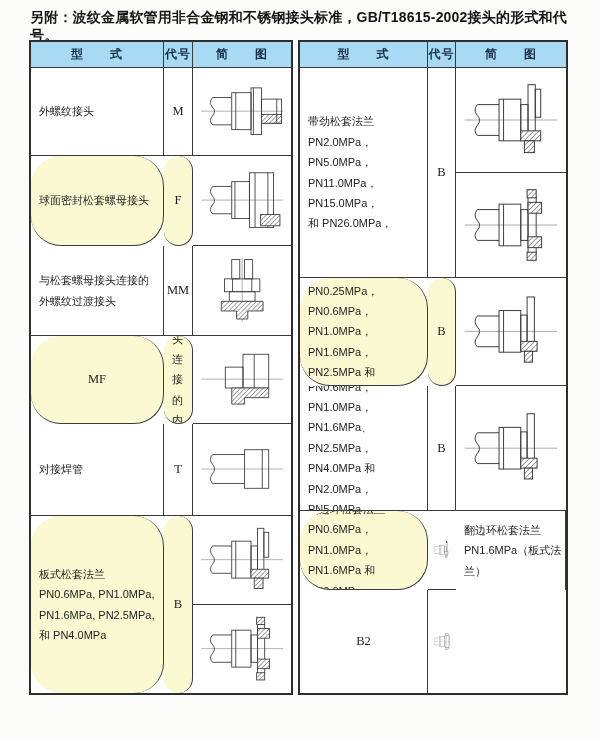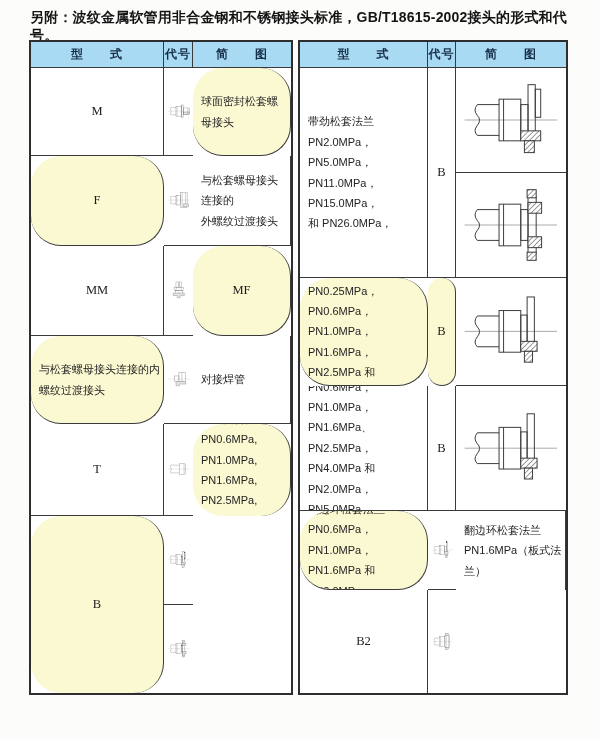--- a/index.html
+++ b/index.html
@@ -68,20 +68,21 @@
 
 <div class="title">另附：波纹金属软管用非合金钢和不锈钢接头标准，GB/T18615-2002接头的形式和代号。</div>
 
 <div class="tables">
 
   <div class="tbl left">
     <div class="cell hd">型　　式</div>
     <div class="cell hd">代号</div>
     <div class="cell hd lastcol">简　　图</div>
 
+    <div class="cell type">外螺纹接头</div>
     <div class="cell code">M</div>
     <div class="cell dia lastcol">
         <svg viewBox="0 0 110 88" preserveAspectRatio="xMidYMid meet" fill="none" stroke="#3d3d3d" stroke-width="1.1">
           <line x1="4" y1="44" x2="106" y2="44" stroke="#8a8a8a" stroke-width="0.8"></line>
           <path d="M18,27 q-5,6 0,12 q5,5 0,11 q-5,6 0,11"></path>
           <line x1="18" y1="27" x2="42" y2="27"></line>
           <line x1="18" y1="61" x2="42" y2="61"></line>
           <rect x="42" y="21" width="24" height="46"></rect>
           <line x1="47" y1="21" x2="47" y2="67"></line>
           <rect x="66" y="15" width="13" height="58"></rect>

